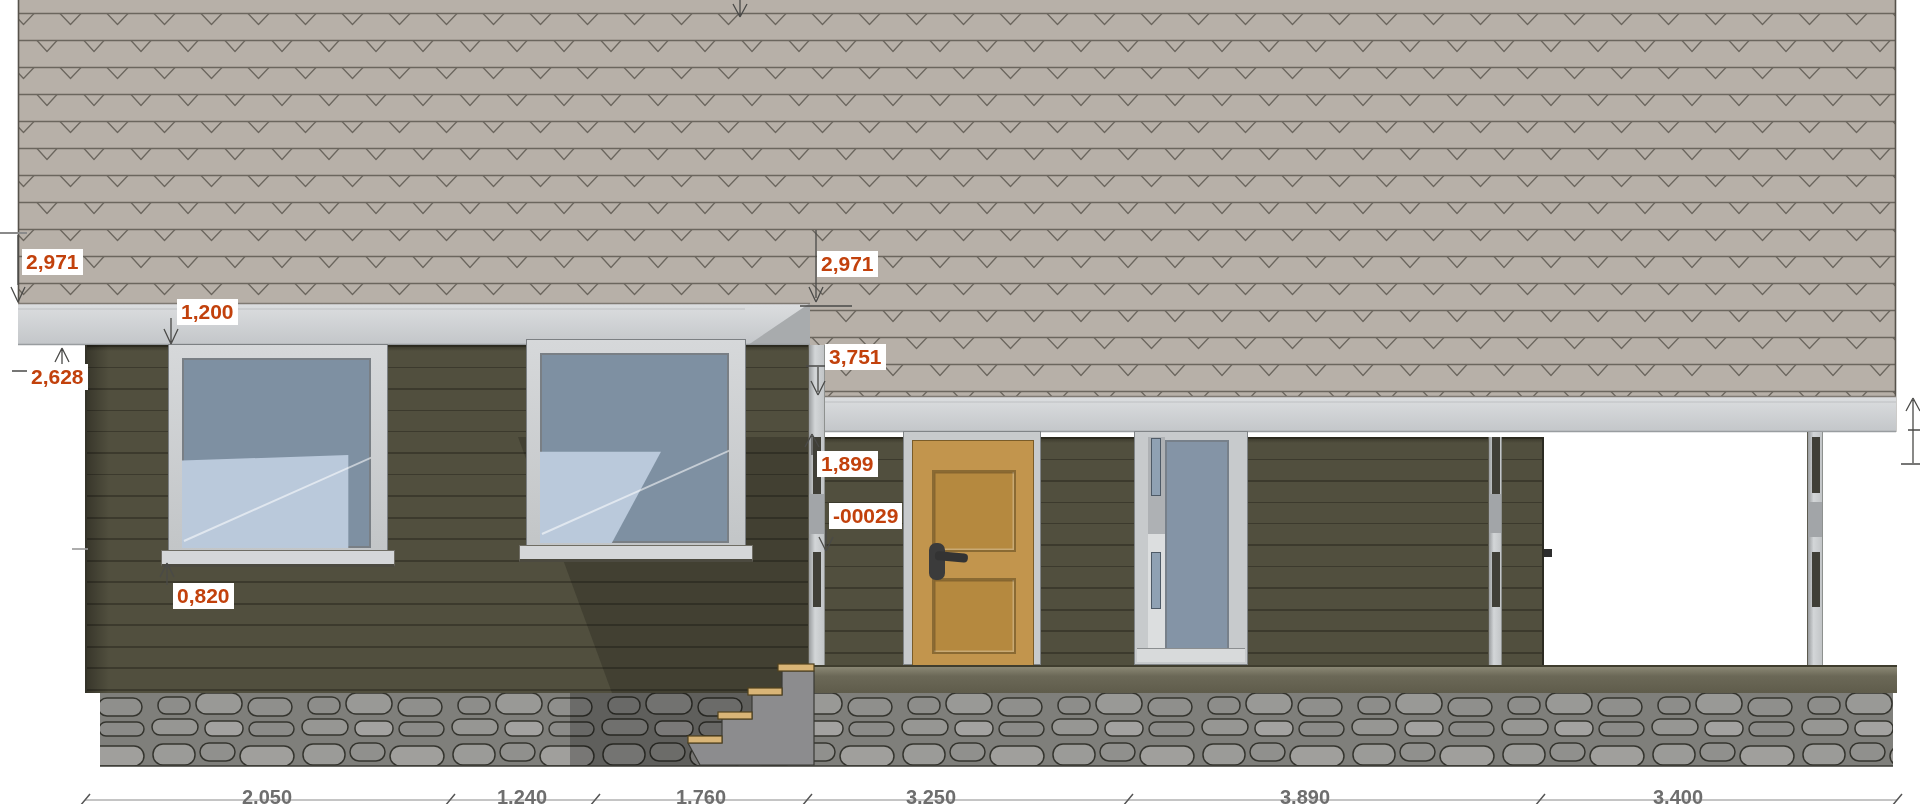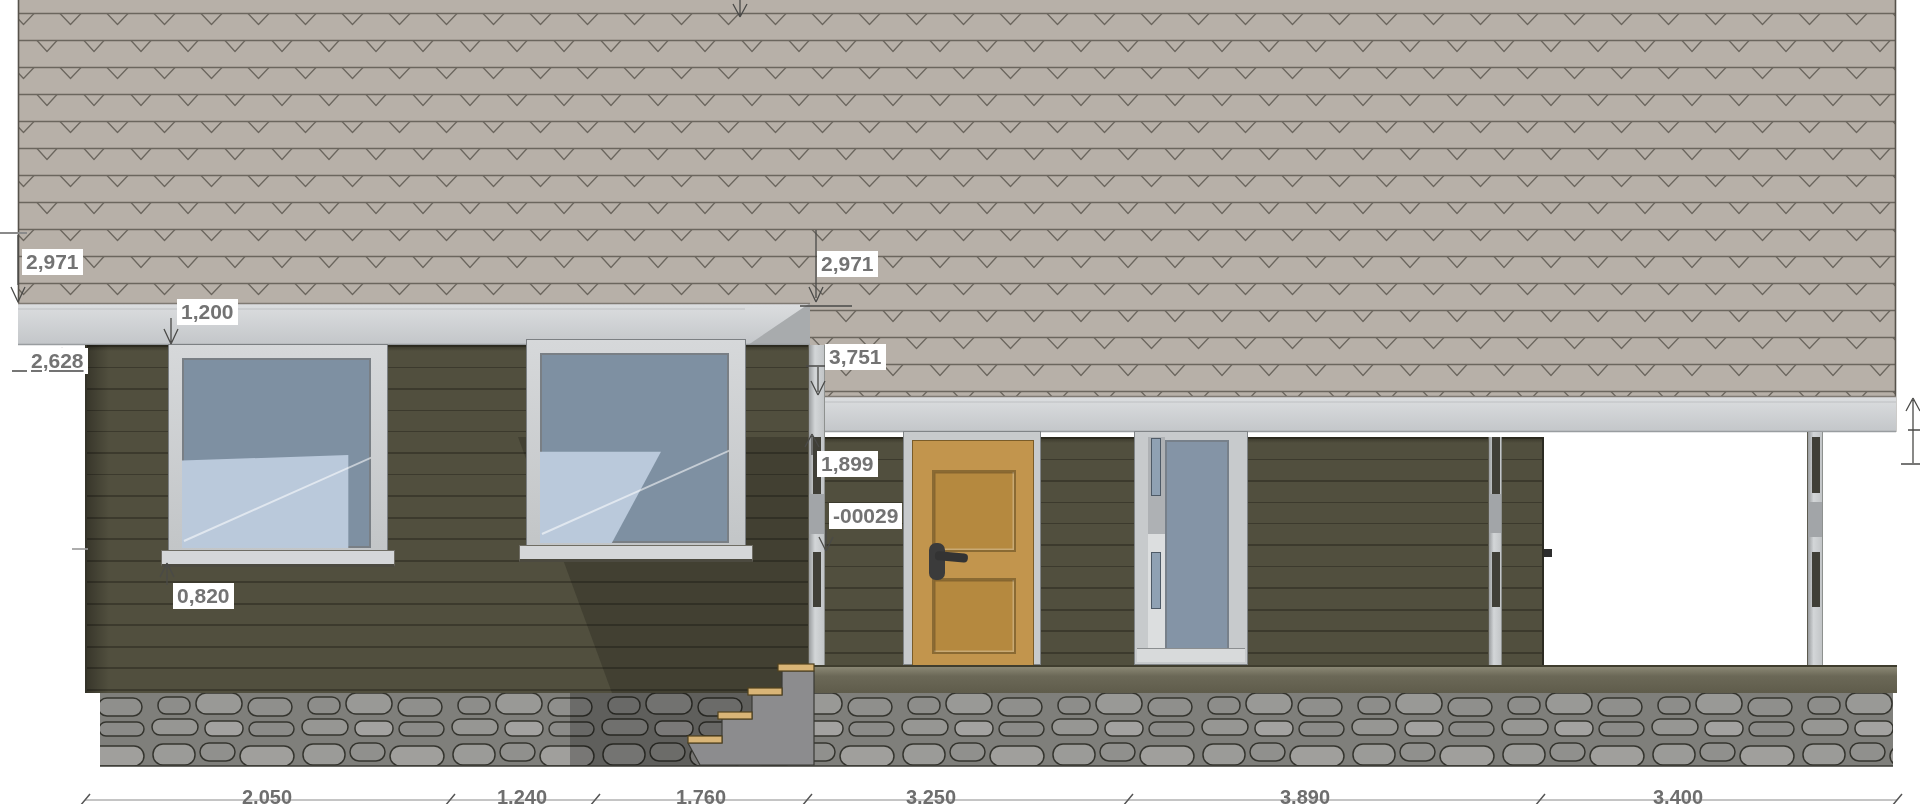--- a/index.html
+++ b/index.html
@@ -50,21 +50,21 @@
   .side-sill{position:absolute;left:2px;top:216px;width:108px;height:13px;background:#d8dadb;border-top:1px solid #8b8e90;}
   
   .post{position:absolute;background:linear-gradient(to right,#9a9d9f,#d3d6d8 40%,#c2c5c7);border-left:1px solid #5c5a4e;border-right:1px solid #8e918f;box-sizing:border-box;}
   .post .slot{position:absolute;left:4px;width:8px;background:#403f37;}
   .post .band{position:absolute;left:0;width:100%;background:#a2a5a8;}
   
   .deck{position:absolute;left:810px;top:665px;width:1087px;height:28px;
     background:linear-gradient(#8a8774,#6b6857 35%,#5f5c4b);border-top:2px solid #3f3d2e;box-sizing:border-box;}
   .fixture{position:absolute;left:1544px;top:549px;width:8px;height:8px;background:#2d2d2d;}
   
-  .dim{position:absolute;background:#fff;color:#737373;font-weight:bold;font-size:21px;line-height:1.15;padding:1px 4px;white-space:nowrap;}
+  .dim{position:absolute;background:#fff;color:#c2410c;font-weight:bold;font-size:21px;line-height:1.15;padding:1px 4px;white-space:nowrap;}
   .bdim{position:absolute;top:786px;transform:translateX(-50%);color:#6e6e6e;font-weight:bold;font-size:20px;white-space:nowrap;}
 </style>
 </head>
 <body>
 
 <div id="canvas">
 
   <svg width="1920" height="804" viewBox="0 0 1920 804">
     <defs>
       <pattern id="shingles" width="94" height="54" patternUnits="userSpaceOnUse">
@@ -239,21 +239,21 @@
 
       <g>
         <path d="M85,800 H1897" stroke="#8a8a8a" stroke-width="1"></path>
         <path d="M80,806 L90,794 M445,806 L455,794 M590,806 L600,794 M802,806 L812,794 M1123,806 L1133,794 M1535,806 L1545,794 M1892,806 L1902,794" stroke="#555" stroke-width="1.5"></path>
       </g>
     </g>
   </svg>
 
   <div class="dim" style="left:22px;top:249px;">2,971</div>
   <div class="dim" style="left:177px;top:299px;">1,200</div>
-  <div class="dim" style="left:27px;top:348px;text-decoration:underline;">2,628</div>
+  <div class="dim" style="left:27px;top:364px;">2,628</div>
   <div class="dim" style="left:817px;top:251px;">2,971</div>
   <div class="dim" style="left:825px;top:344px;">3,751</div>
   <div class="dim" style="left:817px;top:451px;text-align:center;">1,899</div>
   <div class="dim" style="left:173px;top:583px;">0,820</div>
   <div class="dim" style="left:829px;top:503px;">-00029</div>
 
   <div class="bdim" style="left:267px;">2,050</div>
   <div class="bdim" style="left:522px;">1,240</div>
   <div class="bdim" style="left:701px;">1,760</div>
   <div class="bdim" style="left:931px;">3,250</div>

